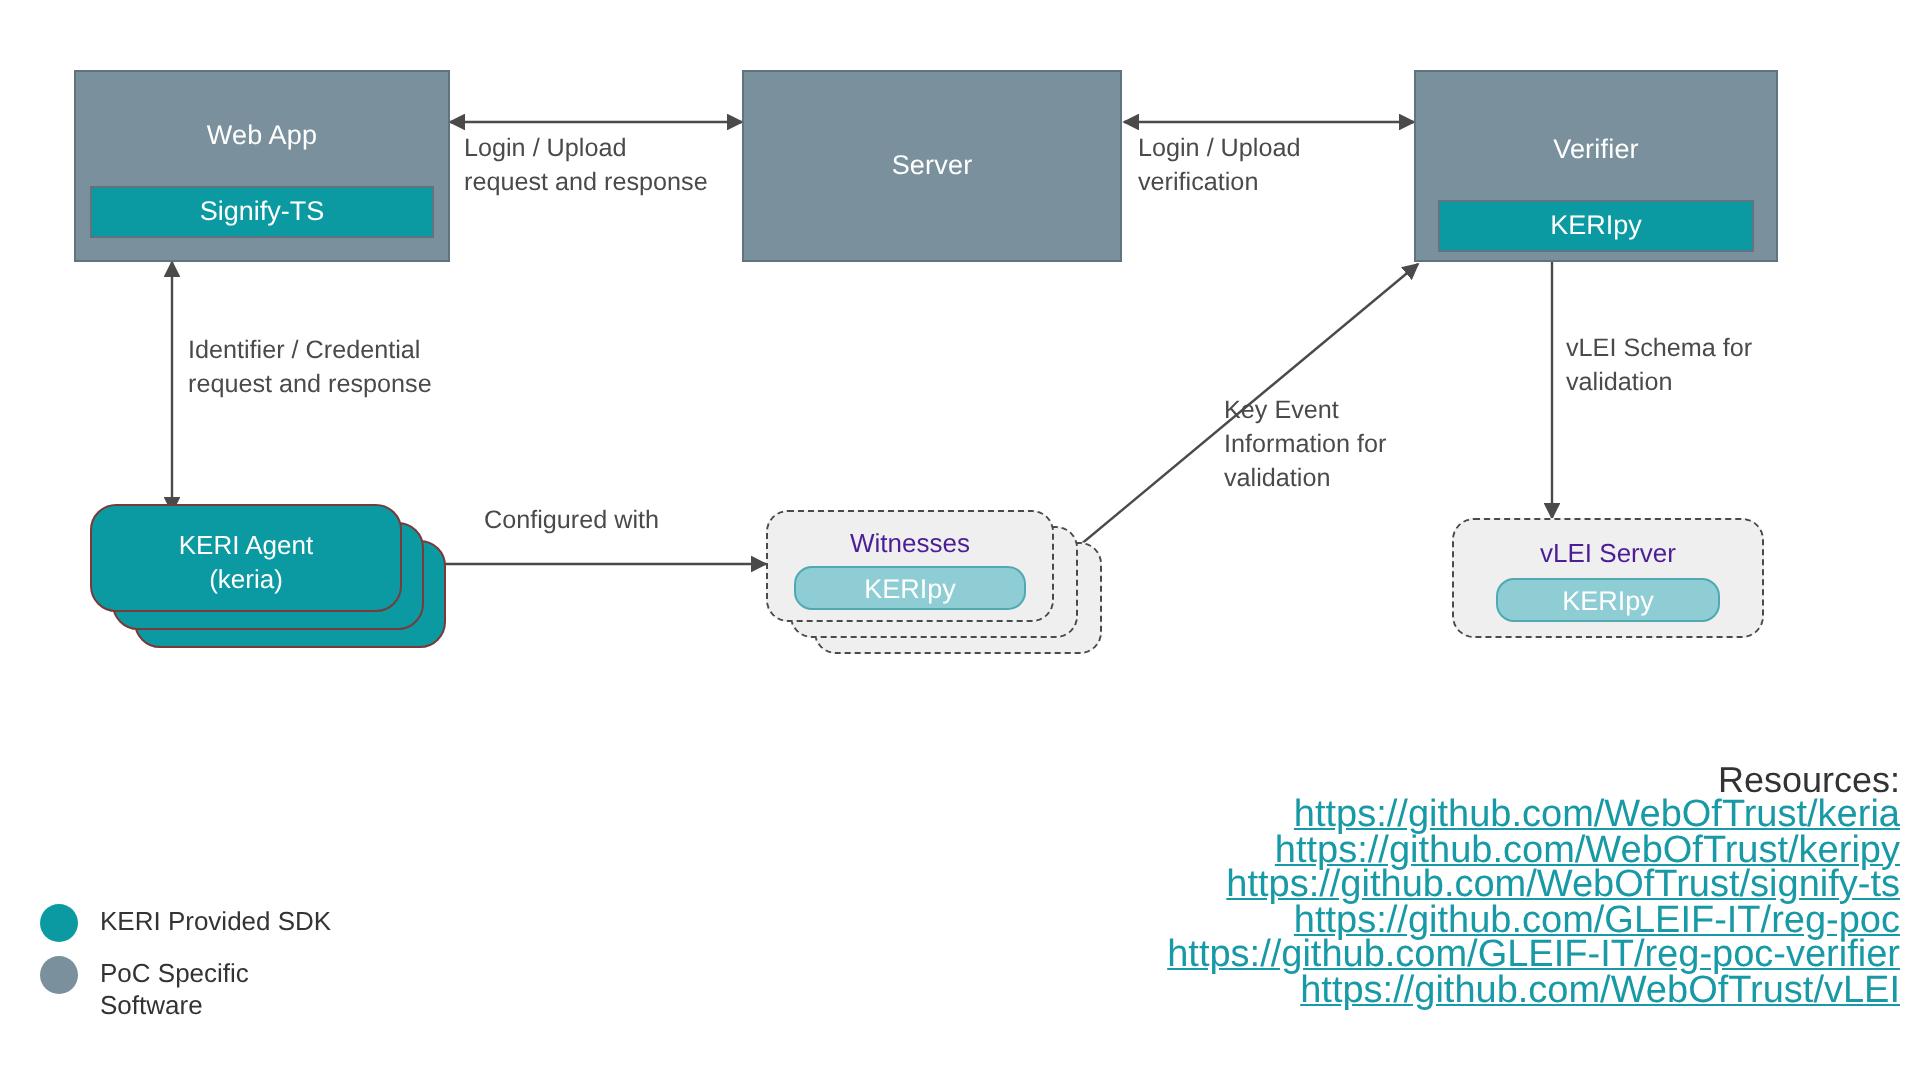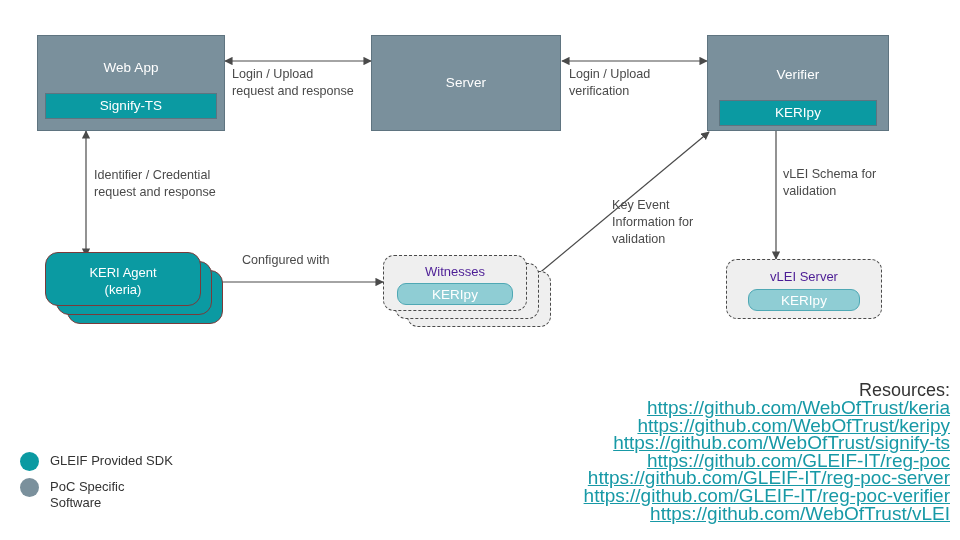--- a/index.html
+++ b/index.html
@@ -222,31 +222,30 @@
 
 <div class="edge-label" style="left:612px; top:197px; width:130px;">Key Event
 Information for
 validation</div>
 
 <div class="edge-label" style="left:783px; top:166px; width:150px;">vLEI Schema for
 validation</div>
 
 <div class="legend-item" style="left:20px; top:452px;">
   <span class="legend-dot" style="background:#0b9aa2;"></span>
-  <span class="legend-text">GLEIF Provided SDK</span>
+  <span class="legend-text">KERI Provided SDK</span>
 </div>
 
 <div class="legend-item" style="left:20px; top:478px;">
   <span class="legend-dot" style="background:#7a909c;"></span>
   <span class="legend-text">PoC Specific
 Software</span>
 </div>
 
 <div id="resources">
   <div id="resources-title">Resources:</div>
   <a class="resource-link">https://github.com/WebOfTrust/keria</a>
   <a class="resource-link">https://github.com/WebOfTrust/keripy</a>
   <a class="resource-link">https://github.com/WebOfTrust/signify-ts</a>
   <a class="resource-link">https://github.com/GLEIF-IT/reg-poc</a>
-  <a class="resource-link">https://github.com/GLEIF-IT/reg-poc-server</a>
   <a class="resource-link">https://github.com/GLEIF-IT/reg-poc-verifier</a>
   <a class="resource-link">https://github.com/WebOfTrust/vLEI</a>
 </div>
 
 </body></html>

